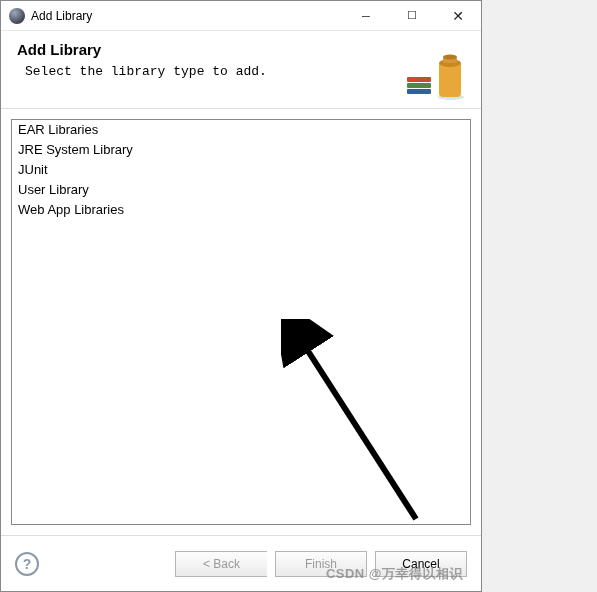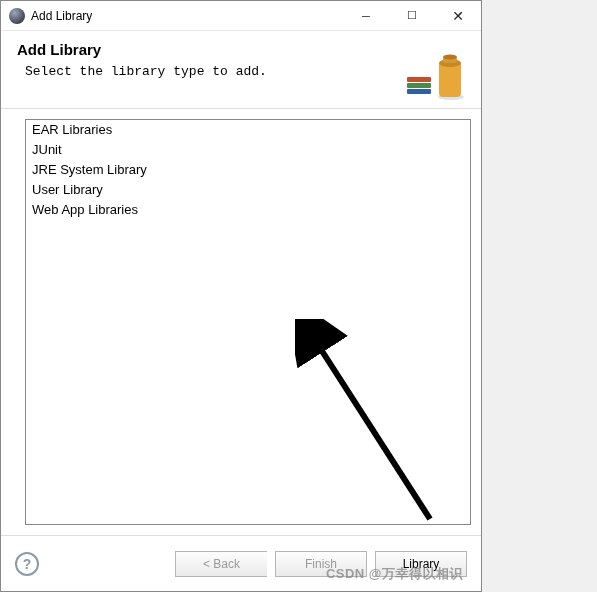--- a/index.html
+++ b/index.html
@@ -68,21 +68,20 @@
       width: 64px;
       height: 60px;
       position: relative;
     }
     .header-icon svg { width: 100%; height: 100%; }
     .content {
       flex: 1;
       padding: 10px;
       background: #fff;
       position: relative;
-      margin-left: 14px;
     }
     .listbox {
       width: 100%;
       height: 100%;
       border: 1px solid #888;
       overflow: auto;
       background: #fff;
     }
     .list-item {
       padding: 1px 6px;
@@ -179,38 +178,38 @@
         <rect x="6" y="36" width="24" height="5" rx="1" fill="#c05030"></rect>
         <rect x="6" y="42" width="24" height="5" rx="1" fill="#508848"></rect>
         <rect x="6" y="48" width="24" height="5" rx="1" fill="#3060a0"></rect>
       </svg>
     </div>
   </div>
 
   <div class="content">
     <div class="listbox" id="listbox">
         <div class="list-item">EAR Libraries</div>
+        <div class="list-item">JRE System Library</div>
         <div class="list-item">JUnit</div>
-        <div class="list-item">JRE System Library</div>
         <div class="list-item">User Library</div>
         <div class="list-item">Web App Libraries</div>
       </div>
     <svg class="arrow-overlay" width="160" height="220">
       <defs>
         <marker id="ah" markerWidth="14" markerHeight="14" refX="3" refY="5" orient="auto">
           <polygon points="0,0 12,5 0,10" fill="#000"></polygon>
         </marker>
       </defs>
       <line x1="135" y1="200" x2="18" y2="18" stroke="#000" stroke-width="6" marker-end="url(#ah)"></line>
     </svg>
   </div>
 
   <div class="footer">
     <div class="help-btn">?</div>
     <div class="btn-group">
       <div class="btn disabled">&lt; Back</div>
     </div>
     <div class="btn disabled">Finish</div>
-    <div class="btn">Library</div>
+    <div class="btn">Cancel</div>
   </div>
 
   <div class="watermark">CSDN @万幸得以相识</div>
 </div>
 
 </body></html>

